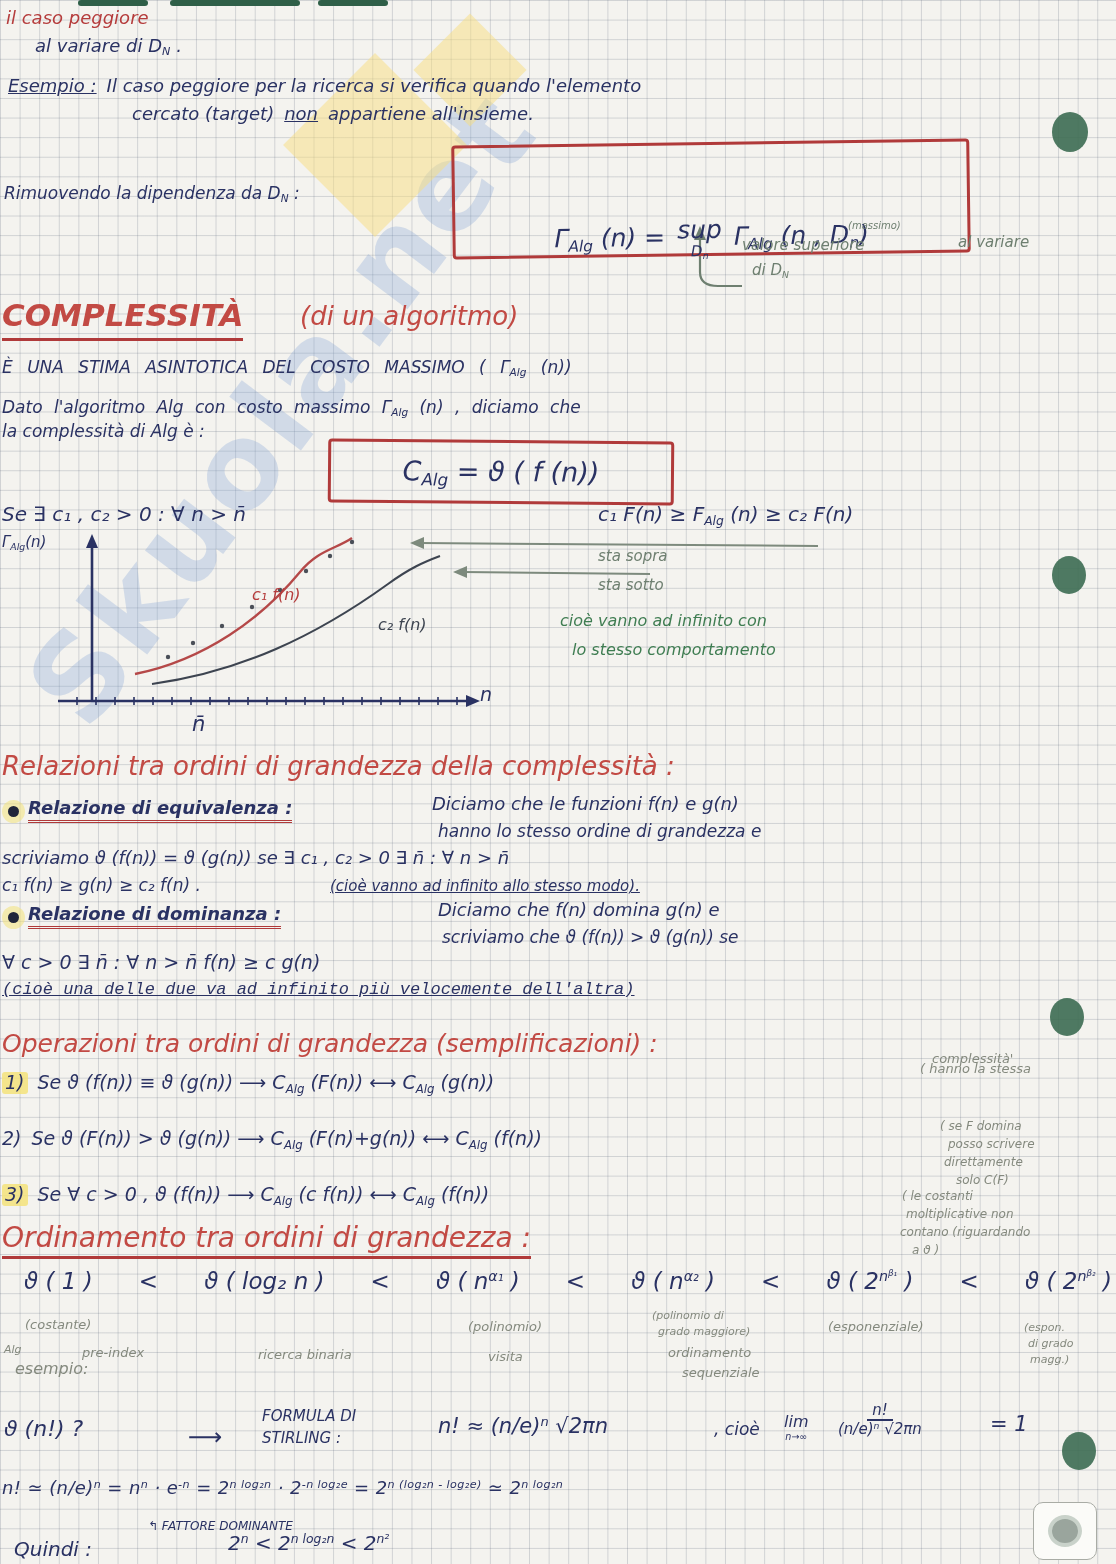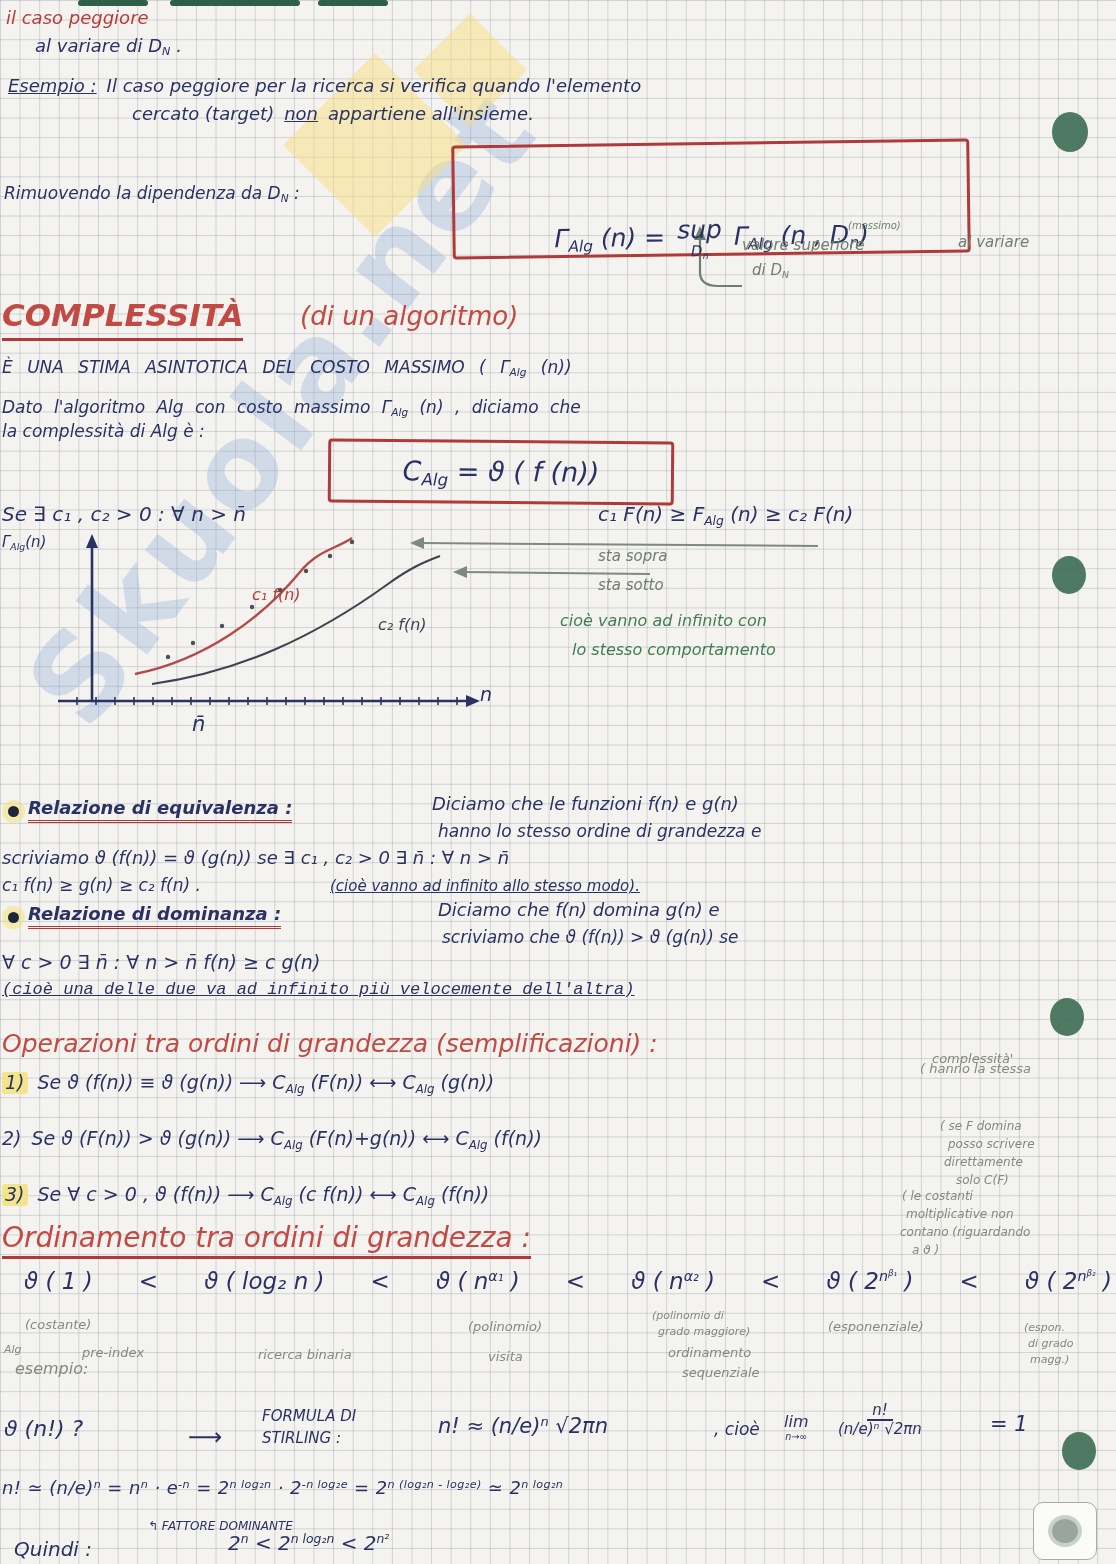--- a/index.html
+++ b/index.html
@@ -140,20 +140,21 @@
   <div class="t" style="left:2px; top:534px; font-size:15px;">Γ<sub>Alg</sub>(n)</div>
   <div class="t red" style="left:252px; top:586px; font-size:16px;">c₁ f(n)</div>
   <div class="t" style="left:378px; top:616px; font-size:16px; color:#3d4450;">c₂ f(n)</div>
   <div class="t" style="left:480px; top:684px; font-size:19px;">n</div>
   <div class="t" style="left:192px; top:712px; font-size:21px;">n̄</div>
   <div class="t pgrn" style="left:598px; top:548px; font-size:15px;">sta sopra</div>
   <div class="t pgrn" style="left:598px; top:577px; font-size:15px;">sta sotto</div>
   <div class="t grn" style="left:560px; top:612px; font-size:16px;">cioè vanno ad infinito con</div>
   <div class="t grn" style="left:572px; top:641px; font-size:16px;">lo stesso comportamento</div>
 
+  <div class="t red2" style="left:2px; top:752px; font-size:26px;">Relazioni tra ordini di grandezza della complessità :</div>
 
   <div class="bullet" style="left:8px; top:806px;"></div>
   <div class="t" style="left:28px; top:798px; font-size:18px; font-weight:bold; border-bottom:3px double #b03a3a; padding-bottom:1px;">Relazione di equivalenza :</div>
   <div class="t" style="left:432px; top:794px; font-size:18px;">Diciamo che le funzioni f(n) e g(n)</div>
   <div class="t" style="left:438px; top:822px; font-size:17px;">hanno lo stesso ordine di grandezza e</div>
   <div class="t" style="left:2px; top:848px; font-size:18px;">scriviamo ϑ (f(n)) = ϑ (g(n)) se ∃ c₁ , c₂ &gt; 0 ∃ n̄ : ∀ n &gt; n̄</div>
   <div class="t" style="left:2px; top:876px; font-size:17px;">c₁ f(n) ≥ g(n) ≥ c₂ f(n) .</div>
   <div class="t u" style="left:330px; top:878px; font-size:15px;">(cioè vanno ad infinito allo stesso modo).</div>
 
   <div class="bullet" style="left:8px; top:912px;"></div>

